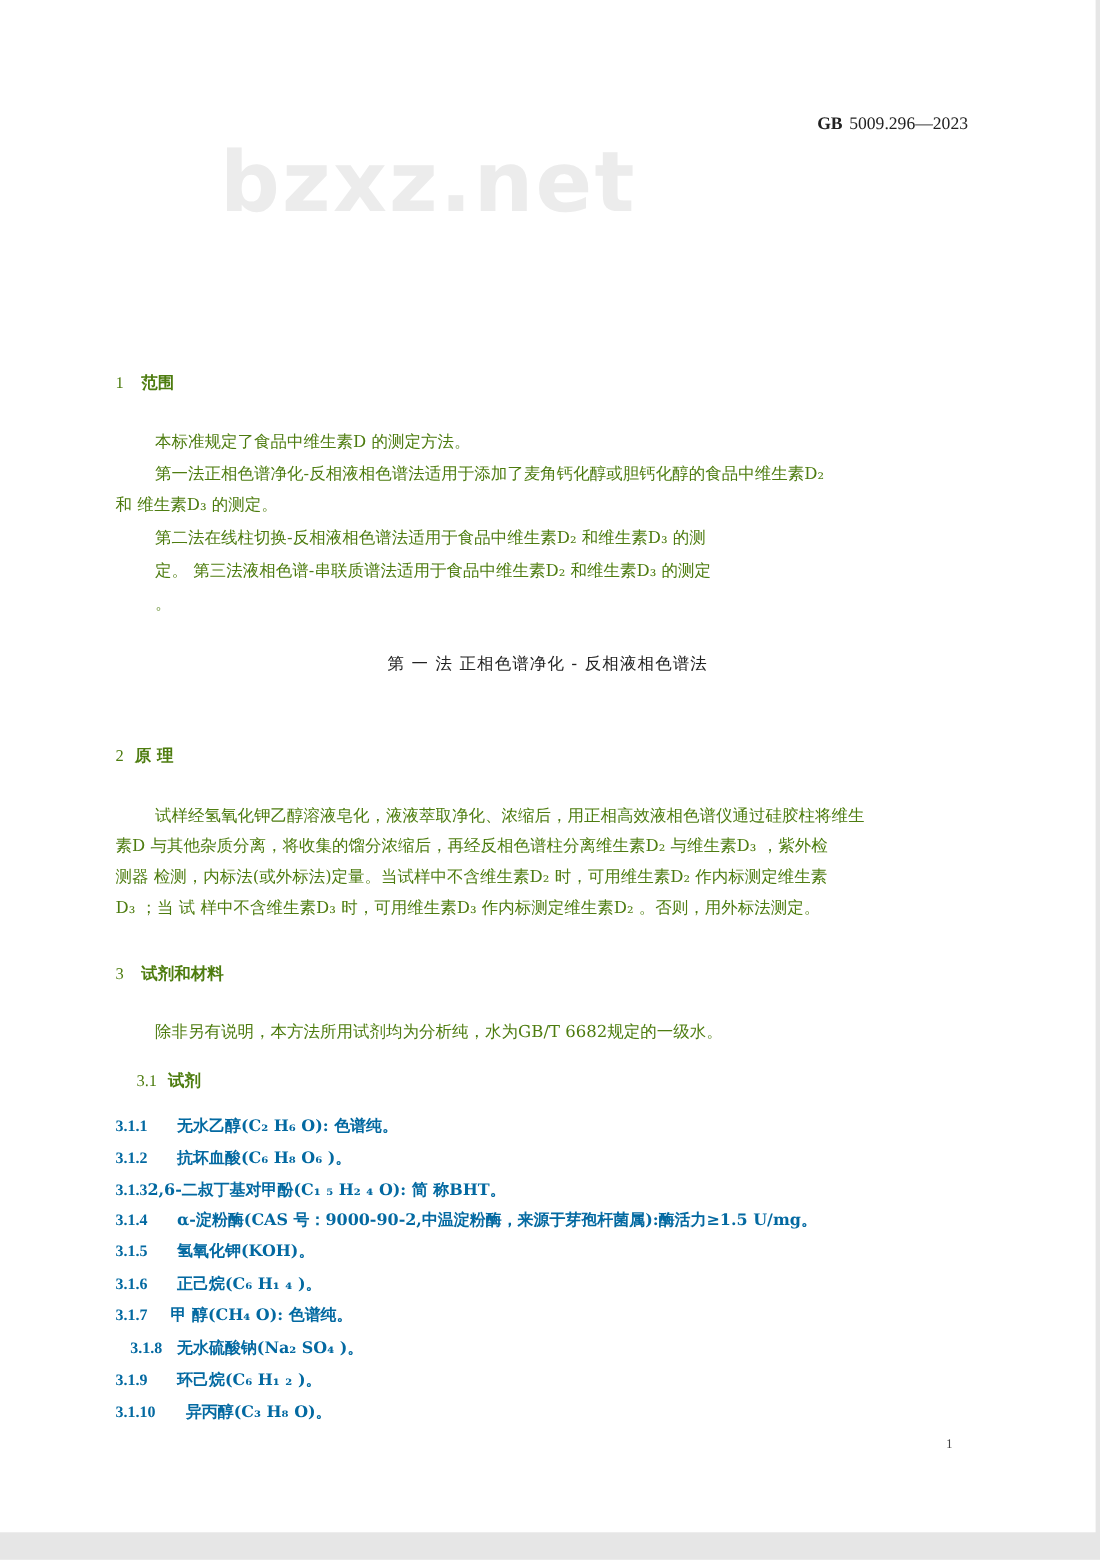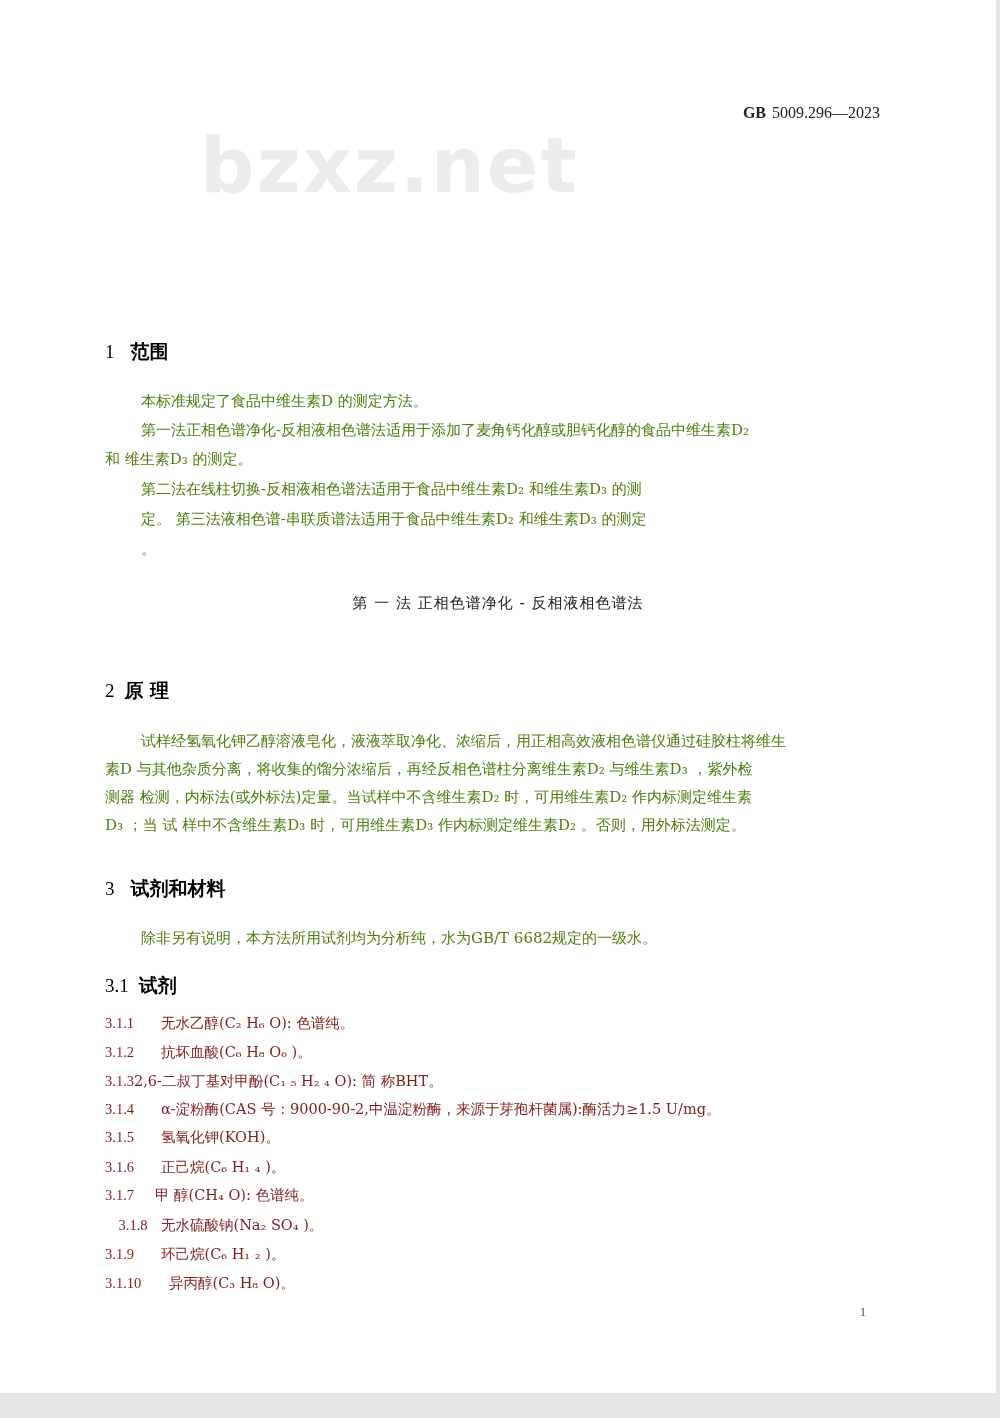--- a/index.html
+++ b/index.html
@@ -19,28 +19,28 @@
   .watermark {
     top: 128px; left: 200px; font-family: "DejaVu Sans", sans-serif; font-weight: bold;
     font-size: 76px; color: #ececec; letter-spacing: 2px; line-height: 1;
   }
   .title1, .title2 {
     left: 0; width: 996px; text-align: center;
     font-family: "DejaVu Sans", sans-serif; font-weight: bold; font-size: 23px; color: #1a1a1a;
   }
   .title1 { top: 195px; }
   .title2 { top: 249px; }
-  .h { font-family: "DejaVu Sans", sans-serif; font-weight: bold; font-size: 19px; color: #000000; }
+  .h { font-family: "DejaVu Sans", sans-serif; font-weight: bold; font-size: 15px; color: #4d7c0f; }
   .h .num { font-family: "Liberation Serif", serif; font-weight: normal; margin-right: 16px; }
   .p { font-size: 15px; line-height: 1; color: #4d7c0f; }
   .method-title {
     left: 0; width: 996px; text-align: center; top: 594px;
     font-family: "DejaVu Sans", sans-serif; font-weight: normal; font-size: 15px; letter-spacing: 1px; color: #222;
   }
-  .item { font-size: 14.5px; color: #7f1d1d; }
+  .item { font-size: 14.5px; color: #0369a1; font-weight: bold; }
   .item .n { display: inline-block; min-width: 56px; font-family: "Liberation Serif", serif; }
   .page-num { top: 1305px; left: 860px; font-size: 12px; color: #444; font-family: "Liberation Serif", serif; }
 </style>
 </head>
 <body>
 
 <div class="page">
 
   <div class="abs std-no">
     <b>GB</b><span>5009.296—2023</span>
@@ -67,21 +67,21 @@
   <div class="abs p" style="top:734px;left:141px;">试样经氢氧化钾乙醇溶液皂化，液液萃取净化、浓缩后，用正相高效液相色谱仪通过硅胶柱将维生</div>
   <div class="abs p" style="top:790px;left:105px;">测器  检测，内标法(或外标法)定量。当试样中不含维生素D₂   时，可用维生素D₂  作内标测定维生素</div>
   <div class="abs p" style="top:762px;left:105px;">素D  与其他杂质分离，将收集的馏分浓缩后，再经反相色谱柱分离维生素D₂   与维生素D₃ ，紫外检</div>
   <div class="abs p" style="top:818px;left:105px;">D₃ ；当 试  样中不含维生素D₃  时，可用维生素D₃  作内标测定维生素D₂  。否则，用外标法测定。</div>
 
   <div class="abs h" style="top:876px;left:105px;">
     <span class="num">3</span><span>试剂和材料</span>
   </div>
   <div class="abs p" style="top:931px;left:141px;">除非另有说明，本方法所用试剂均为分析纯，水为GB/T    6682规定的一级水。</div>
   <div class="abs h" style="top:973px;left:105px;">
-    <span class="num" style="margin-right:10px;">3.1</span><span>试剂</span>
+    <span class="num" style="margin-right:10px;margin-left:19px;">3.1</span><span>试剂</span>
   </div>
 
   <div class="abs item" style="top:1014px;left:105px;"><span class="n">3.1.1</span><span>无水乙醇(C₂  H₆  O):    色谱纯。</span></div>
   <div class="abs item" style="top:1043px;left:105px;"><span class="n">3.1.2</span><span>抗坏血酸(C₆  H₈  O₆  )。</span></div>
   <div class="abs item" style="top:1072px;left:105px;"><span class="n" style="min-width:0;">3.1.3</span><span>2,6-二叔丁基对甲酚(C₁ ₅  H₂ ₄  O):    简 称BHT。</span></div>
   <div class="abs item" style="top:1100px;left:105px;"><span class="n">3.1.4</span><span>α-淀粉酶(CAS 号：9000-90-2,中温淀粉酶，来源于芽孢杆菌属):酶活力≥1.5 U/mg。</span></div>
   <div class="abs item" style="top:1128px;left:105px;"><span class="n">3.1.5</span><span>氢氧化钾(KOH)。</span></div>
   <div class="abs item" style="top:1158px;left:105px;"><span class="n">3.1.6</span><span>正己烷(C₆  H₁ ₄  )。</span></div>
   <div class="abs item" style="top:1186px;left:105px;"><span class="n" style="min-width:50px;">3.1.7</span><span>甲 醇(CH₄  O):  色谱纯。</span></div>
   <div class="abs item" style="top:1216px;left:105px;text-align:center;"><span class="n">3.1.8</span><span>无水硫酸钠(Na₂  SO₄  )。</span></div>

